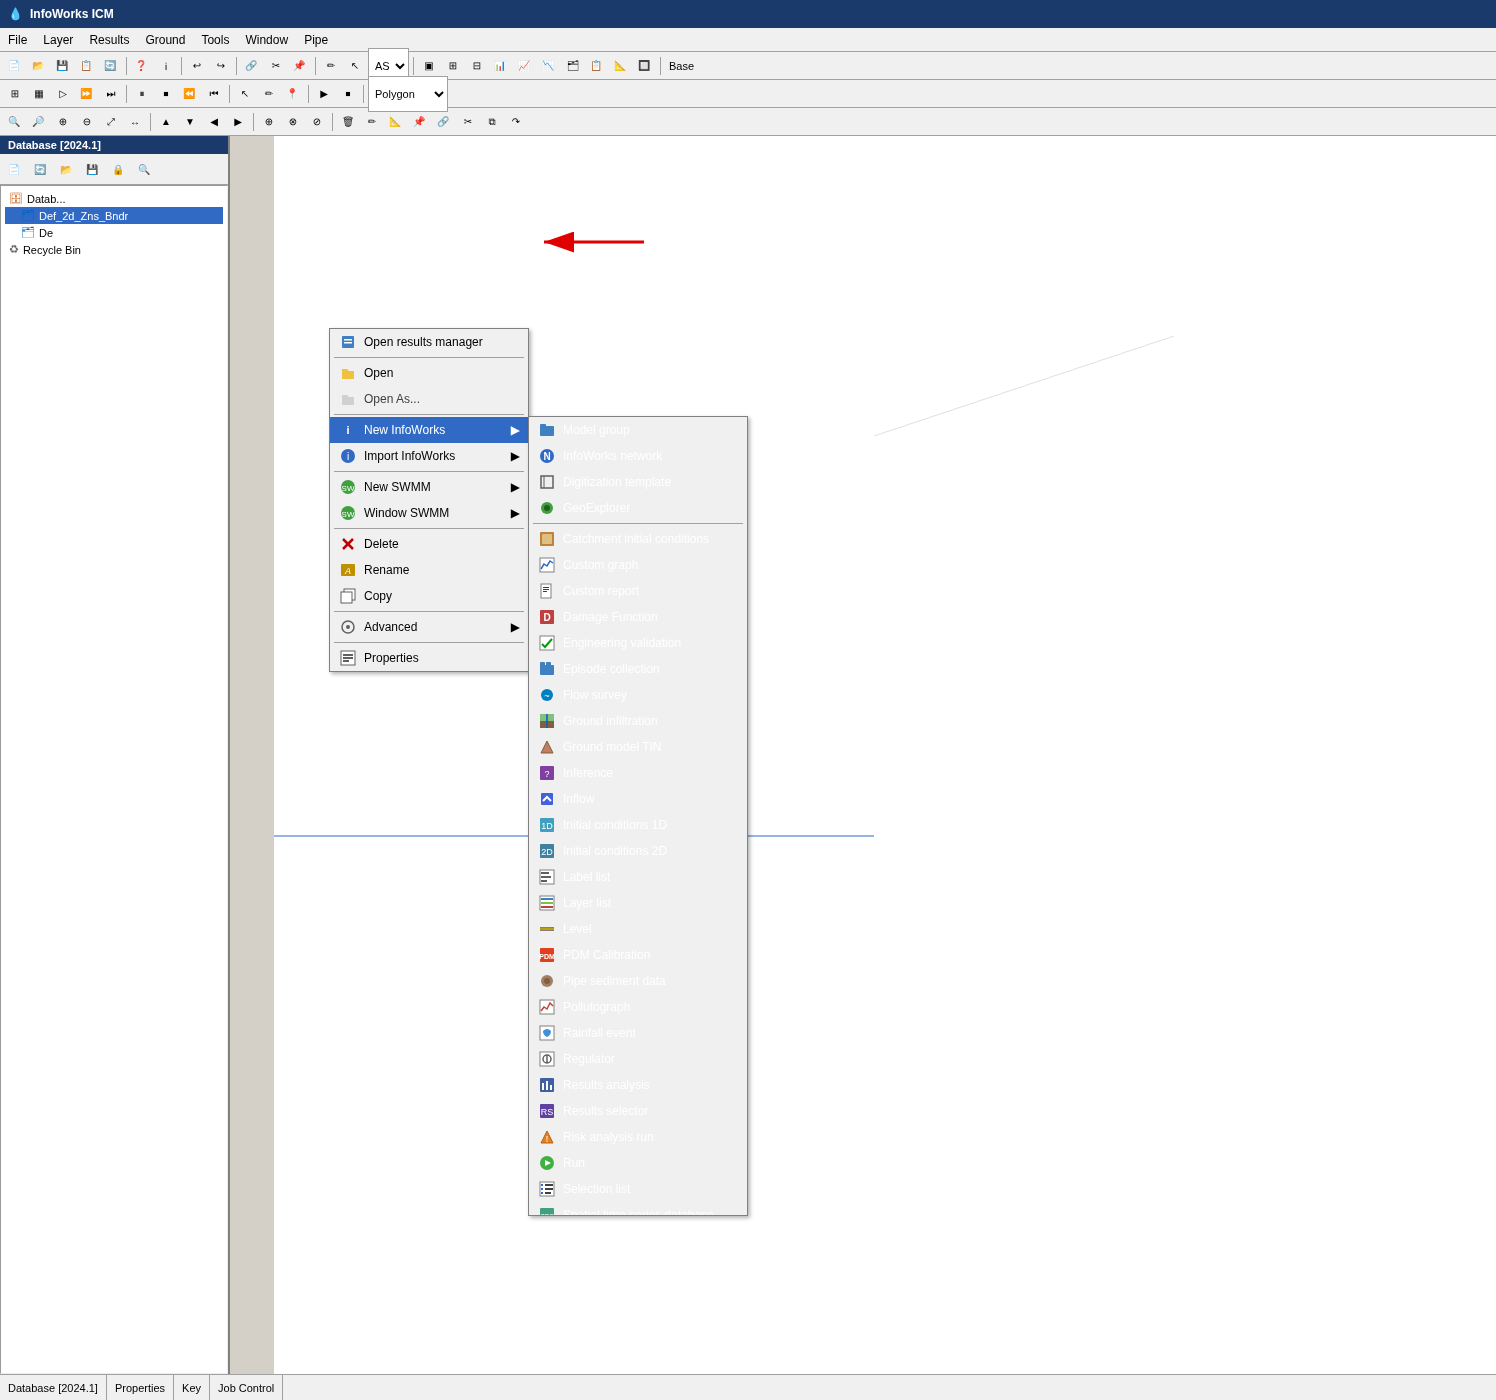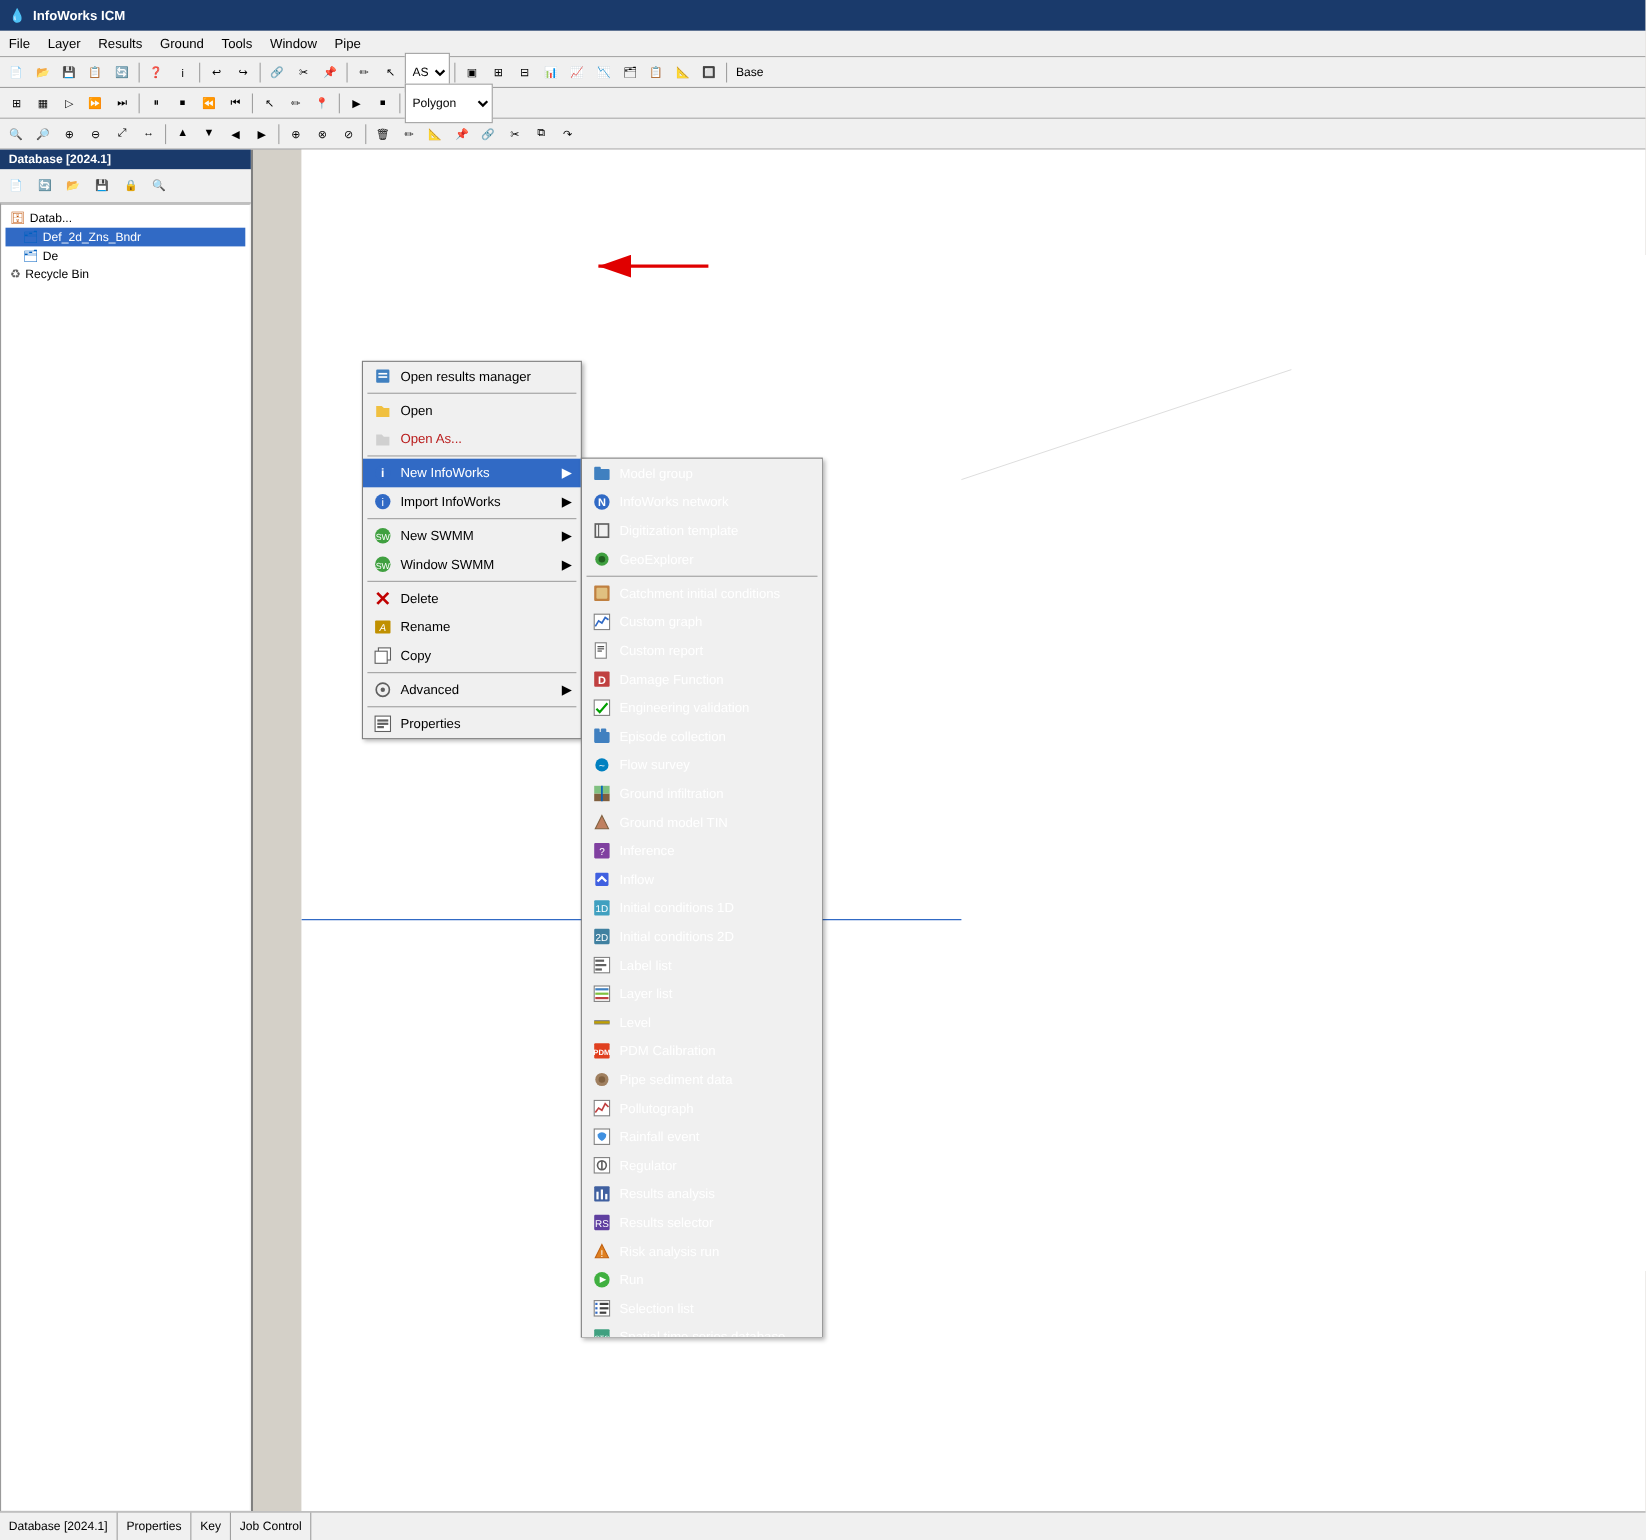--- a/index.html
+++ b/index.html
@@ -201,21 +201,21 @@
     .ctx-item {
       display: flex;
       align-items: center;
       padding: 3px 8px;
       cursor: pointer;
       font-size: 12px;
       white-space: nowrap;
       position: relative;
     }
     .ctx-item.active { background: #316ac5; color: white; }
-    .ctx-item.disabled { color: #b91c1c; cursor: default; }
+    .ctx-item.disabled { color: #404040; cursor: default; }
 
     .ctx-icon {
       width: 20px;
       height: 20px;
       margin-right: 6px;
       display: flex;
       align-items: center;
       justify-content: center;
       flex-shrink: 0;
     }

